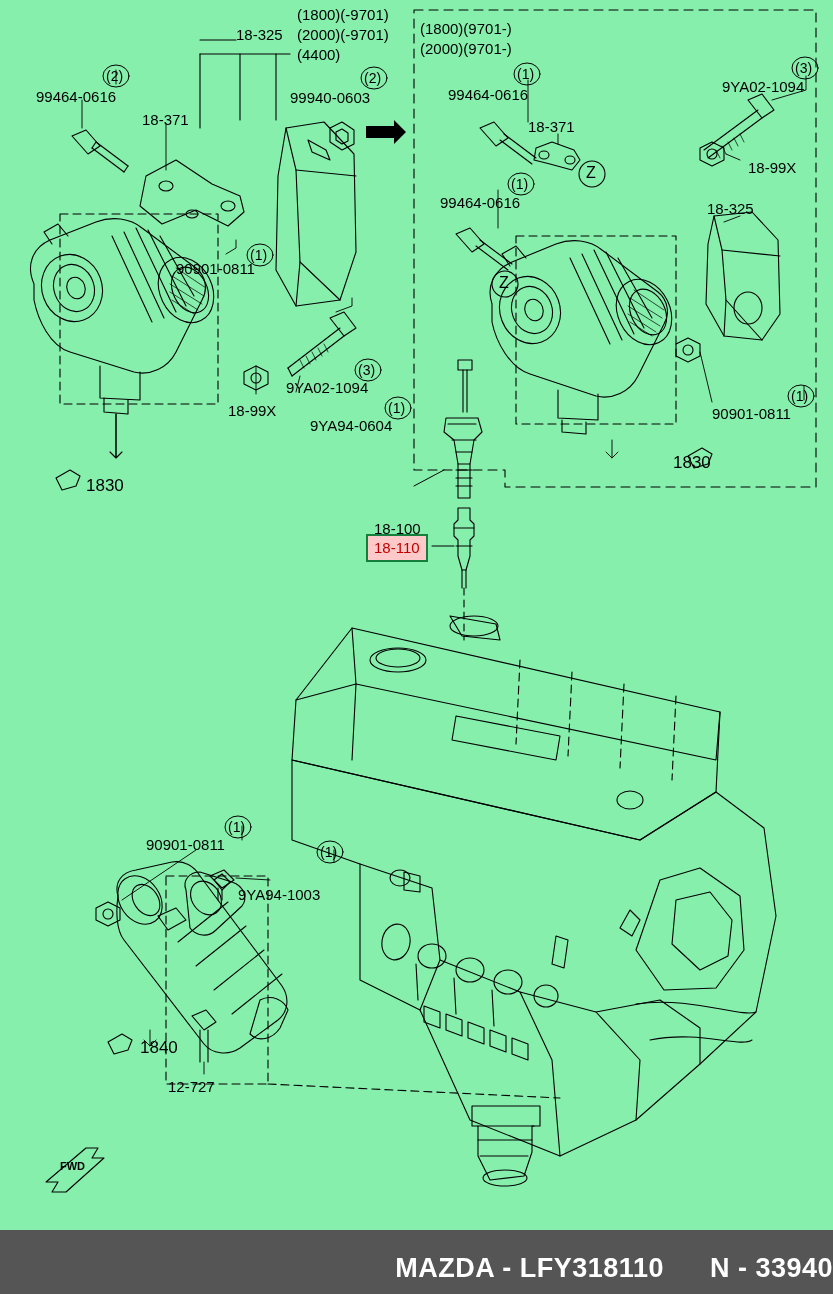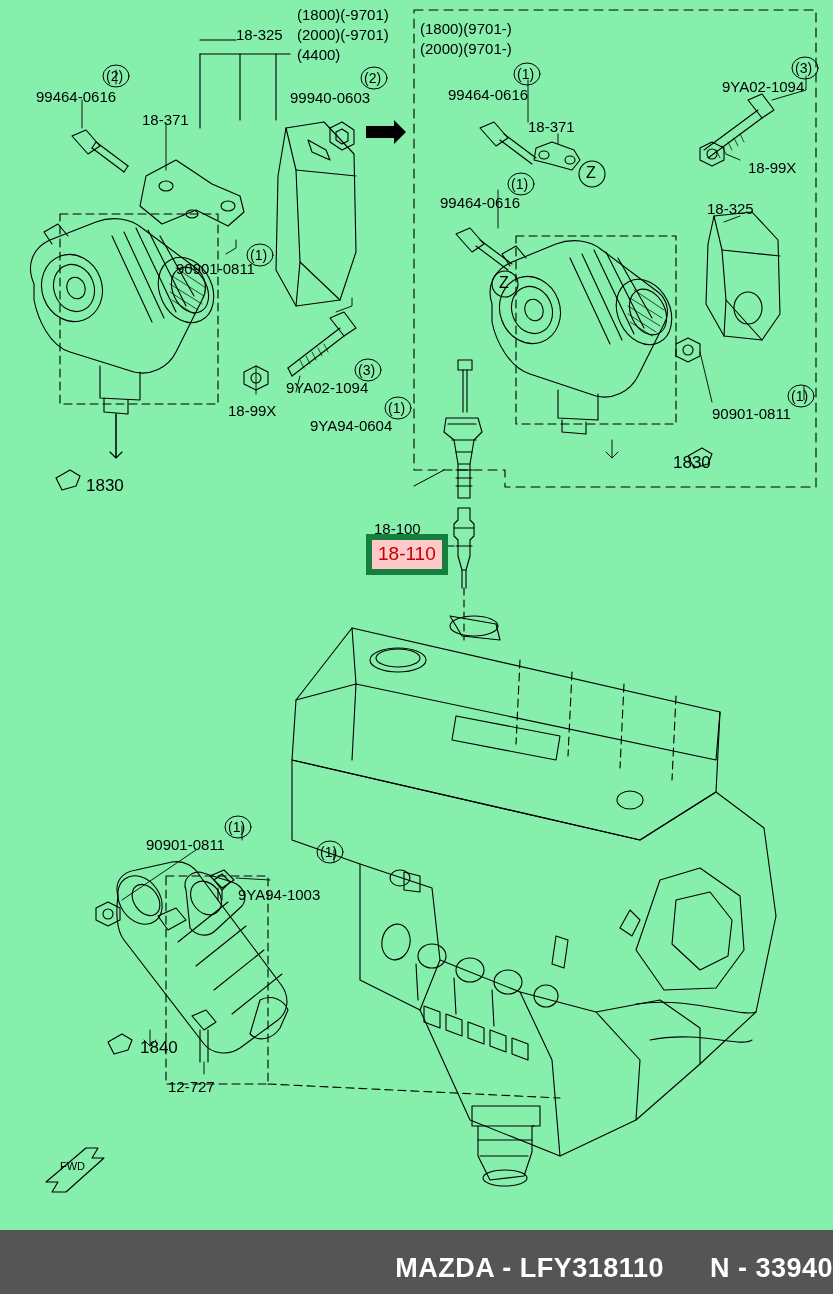--- a/index.html
+++ b/index.html
@@ -31,23 +31,23 @@
     color: #000000;
     white-space: nowrap;
     letter-spacing: 0px;
   }
   .lbl-sm {
     font-size: 14px;
   }
   .highlight-box {
     position: absolute;
     background: #ffc9c9;
-    border: 6px solid #15803d;
+    border: 2px solid #15803d;
     color: #c00000;
-    font-size: 19px;
+    font-size: 15px;
     padding: 3px 6px 4px 6px;
     white-space: nowrap;
     font-family: "Liberation Sans", sans-serif;
   }
   #footer {
     position: absolute;
     left: 0;
     top: 1230px;
     width: 833px;
     height: 76px;
@@ -64,21 +64,21 @@
   }
   .footer-text {
     font-family: "Liberation Sans", sans-serif;
     font-size: 27px;
     font-weight: bold;
     letter-spacing: 0.5px;
     color: #ffffff;
   }
   .fwd-label {
     font-size: 11px;
-    font-weight: normal;
+    font-weight: bold;
   }
 </style>
 </head>
 <body>
 
 <div id="page">
 
   <svg id="diagram-svg" viewBox="0 0 833 1230" xmlns="http://www.w3.org/2000/svg">
     <g fill="none" stroke="#000000" stroke-width="1.1" stroke-linejoin="round" stroke-linecap="round">
 

